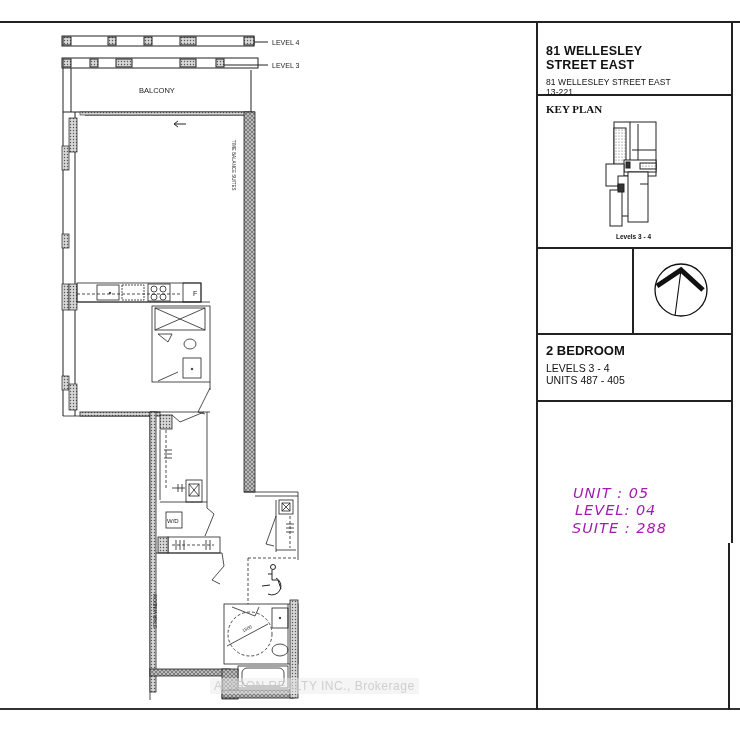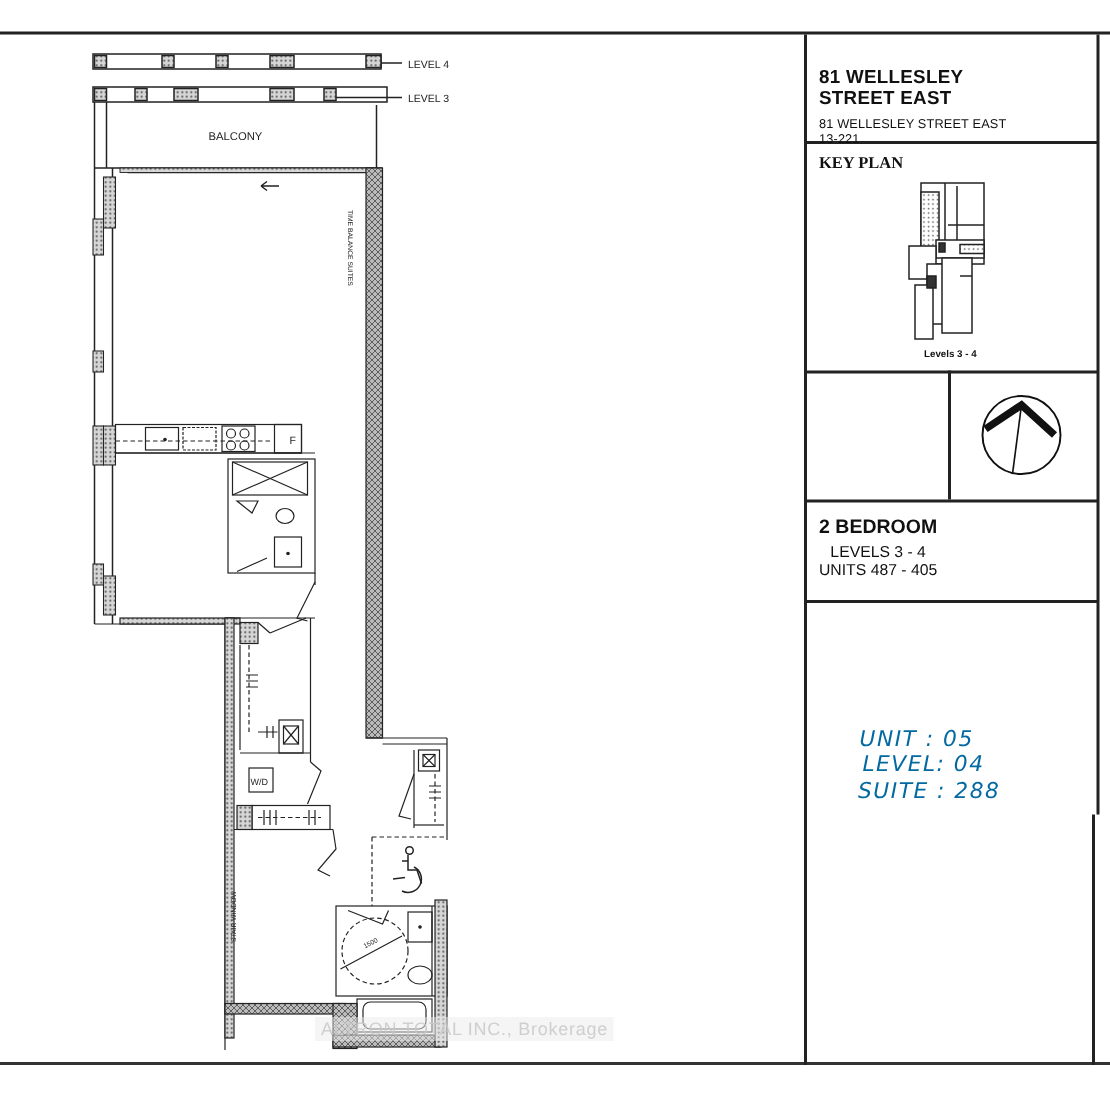--- a/index.html
+++ b/index.html
@@ -14,21 +14,21 @@
   .title-block { position: absolute; left: 546px; }
   .bld-title { font-family: "Liberation Sans", sans-serif; font-weight: bold; font-size: 12.5px; letter-spacing: 0.2px; }
   .bld-sub { font-size: 8.5px; line-height: 10px; letter-spacing: 0.1px; }
   .key-title { font-weight: bold; font-size: 11px; font-family: Liberation Serif, serif; }
   .key-caption { font-size: 6.5px; font-weight: bold; }
   .model { font-weight: bold; font-size: 38px; letter-spacing: 1px; }
   .unit-type { font-weight: bold; font-size: 13px; }
   .unit-sub { font-size: 10.5px; line-height: 12px; }
   .space-label { font-size: 10px; }
   .space-val { font-size: 13.5px; }
-  .hand { font-family: "DejaVu Sans", sans-serif; font-style: italic; font-size: 14.5px; letter-spacing: 1px; color: #0369a1; }
+  .hand { font-family: "DejaVu Sans", sans-serif; font-style: italic; font-size: 14.5px; letter-spacing: 1px; color: #a21caf; }
   .plan { position: absolute; left: 0; top: 0; }
   .watermark { position: absolute; left: 210px; top: 678px; font-size: 12px; color: rgba(200,200,200,0.85); background: rgba(235,235,235,0.5); padding: 1px 4px; letter-spacing: 0.5px; }
   .plan-label { font-family: "Liberation Sans", sans-serif; fill: #222; }
 </style>
 </head>
 <body>
 
 <div class="sheet">
 
   <div class="frame-top"></div>
@@ -77,21 +77,21 @@
     </g>
   </svg>
   <div style="position:absolute; left:616px; top:233px;" class="key-caption">Levels 3 - 4</div>
 
   <svg style="position:absolute; left:651px; top:260px;" width="60" height="60" viewBox="0 0 60 60">
     <circle cx="30" cy="30" r="26" fill="none" stroke="#111" stroke-width="1.3"></circle>
     <polyline points="6,26 30,10 52,30" fill="none" stroke="#111" stroke-width="5" stroke-linejoin="miter"></polyline>
     <line x1="30" y1="10" x2="24" y2="56" stroke="#111" stroke-width="1.1"></line>
   </svg>
 
-  <div class="title-block" style="top:343px;text-align:center;">
+  <div class="title-block" style="top:343px;">
     <div class="unit-type">2 BEDROOM</div>
     <div class="unit-sub" style="margin-top:4px;">LEVELS 3 - 4</div>
     <div class="unit-sub">UNITS 487 - 405</div>
   </div>
 
 
   <div style="position:absolute; left:573px; top:485px;" class="hand">UNIT : 05</div>
   <div style="position:absolute; left:575px; top:502px;" class="hand">LEVEL: 04</div>
   <div style="position:absolute; left:572px; top:520px;" class="hand">SUITE : 288</div>
 
@@ -272,15 +272,15 @@
     </g>
 
     <g stroke="#222" stroke-width="0.8">
       <rect x="150" y="669" width="80" height="7" fill="url(#hatch)"></rect>
       <rect x="222" y="669" width="16" height="30" fill="url(#hatch)"></rect>
       <rect x="222" y="690" width="72" height="8" fill="url(#hatch)"></rect>
       <rect x="290" y="600" width="8" height="98" fill="url(#stip)"></rect>
     </g>
   </svg>
 
-  <div class="watermark">ALTRON TOTAL INC., Brokerage</div>
+  <div class="watermark">ALTRON REALTY INC., Brokerage</div>
 
 </div>
 
 </body></html>

